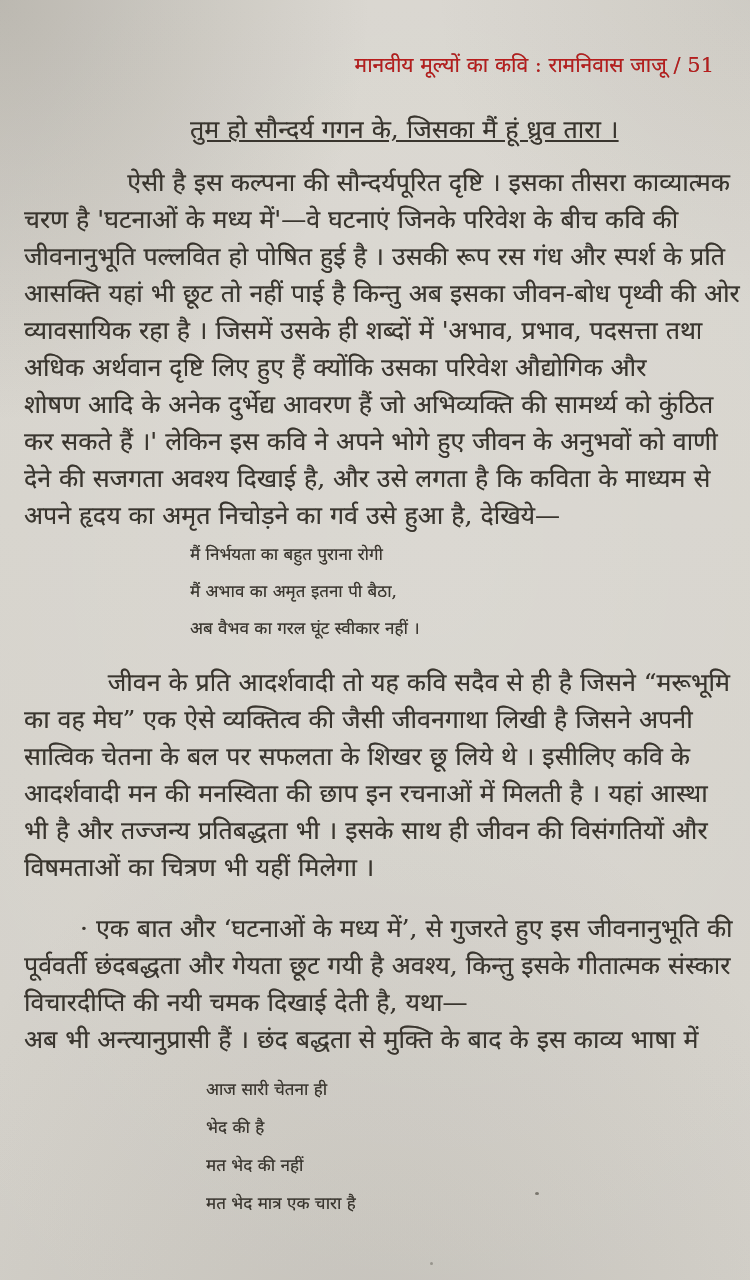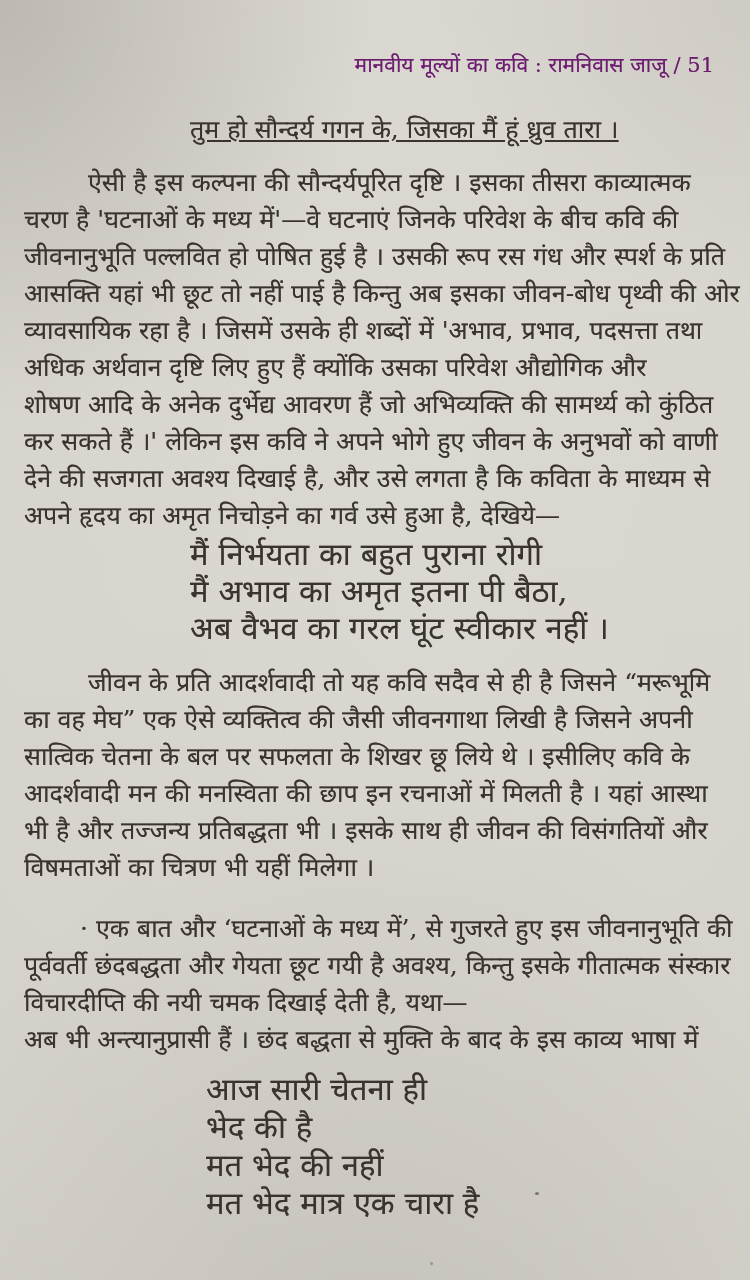--- a/index.html
+++ b/index.html
@@ -19,39 +19,39 @@
     position: absolute; inset: 0;
     padding: 50px 20px 0 24px;
     color: #39352e;
     text-shadow: 0 0 0.5px rgba(57,53,46,0.55);
   }
   .header {
     text-align: right;
     padding-right: 16px;
     font-size: 21px;
     line-height: 30px;
-    color: #701a75;
+    color: #b91c1c;
   }
   .verse-top {
     margin: 32px 0 0 166px;
     font-size: 25px;
     line-height: 36px;
     white-space: nowrap;
     text-decoration: underline;
   }
   .para { margin-top: 16px; }
   .para .line {
     font-size: 25px;
     line-height: 37px;
     white-space: nowrap;
   }
-  .para .line.first { text-indent: 64px; }
+  .para .line.first { text-indent: 64px; text-align: right; }
   .poem { margin: 2px 0 8px 166px; }
   .poem .line {
-    font-size: 31px;
+    font-size: 17px;
     line-height: 37px;
     white-space: nowrap;
   }
   .para-2 { margin-top: 17px; }
   .para-3 { margin-top: 24px; }
   .para-3 .line.first { text-indent: 56px; }
   .poem-2 { margin: 12px 0 0 182px; }
   .poem-2 .line { line-height: 38px; }
   .speck {
     position: absolute;

